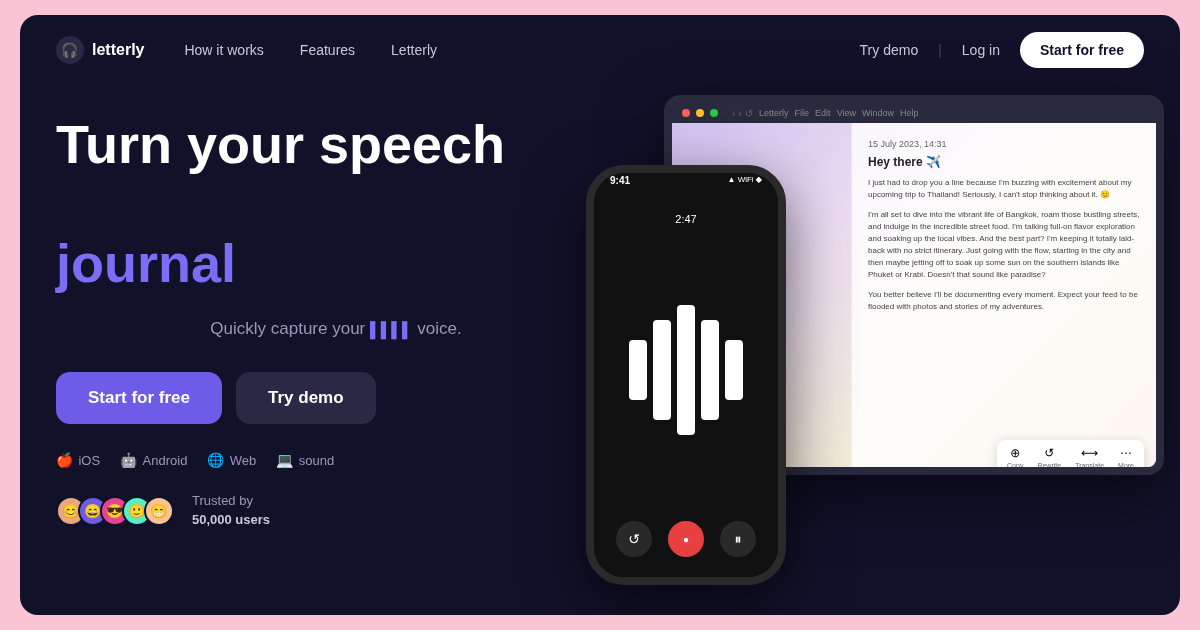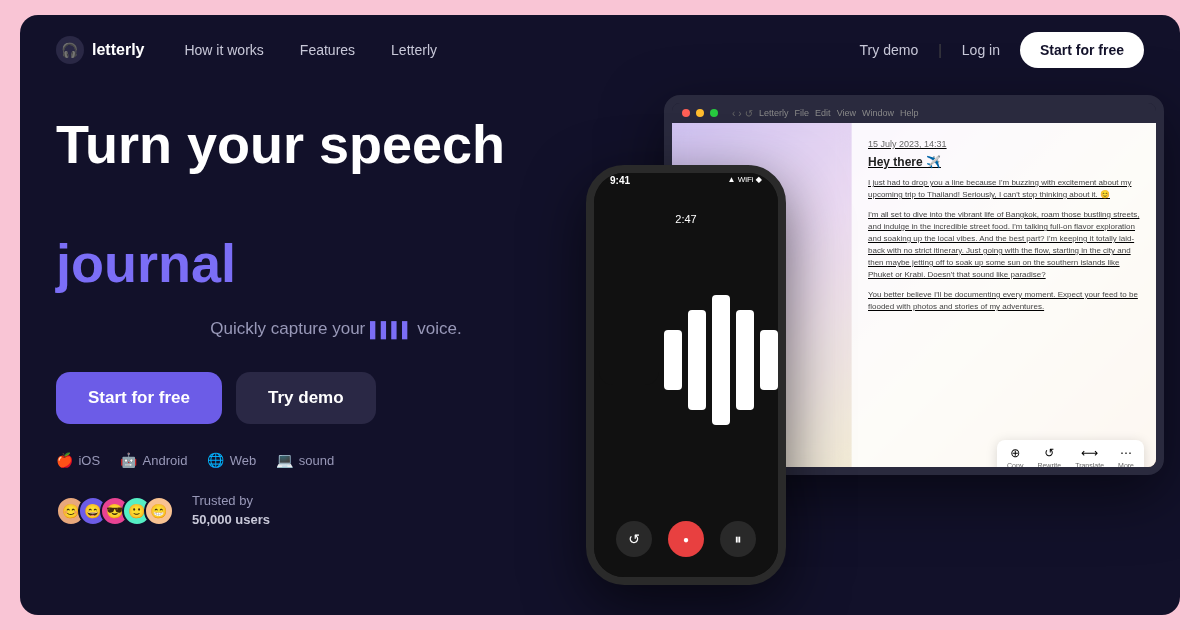--- a/index.html
+++ b/index.html
@@ -234,21 +234,20 @@
     }
     .menu-item-sm {
       color: #888;
       font-size: 9px;
     }
     .tablet-content {
       background: linear-gradient(135deg, #c8b8f0 0%, #e8d4f0 30%, #f0e8d0 60%, #f0c8a0 100%);
       height: 100%;
       position: relative;
       display: flex;
-      text-decoration: underline;
     }
     .tablet-sidebar {
       width: 180px;
       background: rgba(255,255,255,0.15);
       backdrop-filter: blur(10px);
       border-right: 1px solid rgba(255,255,255,0.3);
     }
     .traffic-dot {
       width: 8px;
       height: 8px;
@@ -332,20 +331,21 @@
       background: #111;
       border-radius: 0 0 14px 14px;
       margin: 0 auto;
       position: relative;
       z-index: 10;
     }
     .phone-screen {
       background: #111;
       height: 100%;
       display: flex;
+      flex-direction: column;
       align-items: center;
       justify-content: center;
       position: relative;
     }
     .phone-status-bar {
       position: absolute;
       top: 2px;
       left: 0; right: 0;
       display: flex;
       justify-content: space-between;

